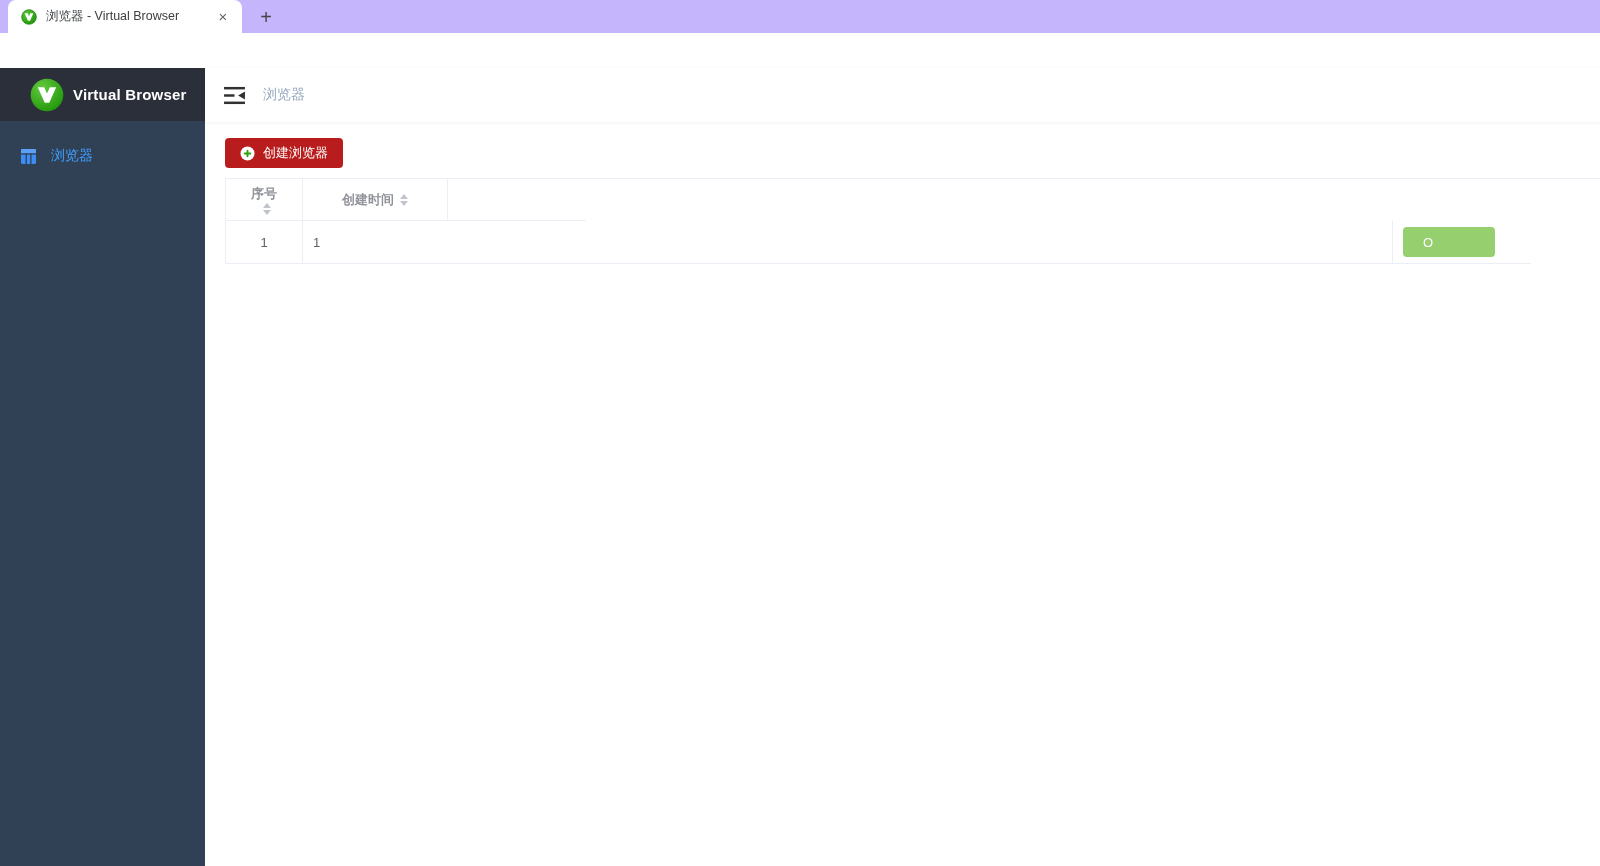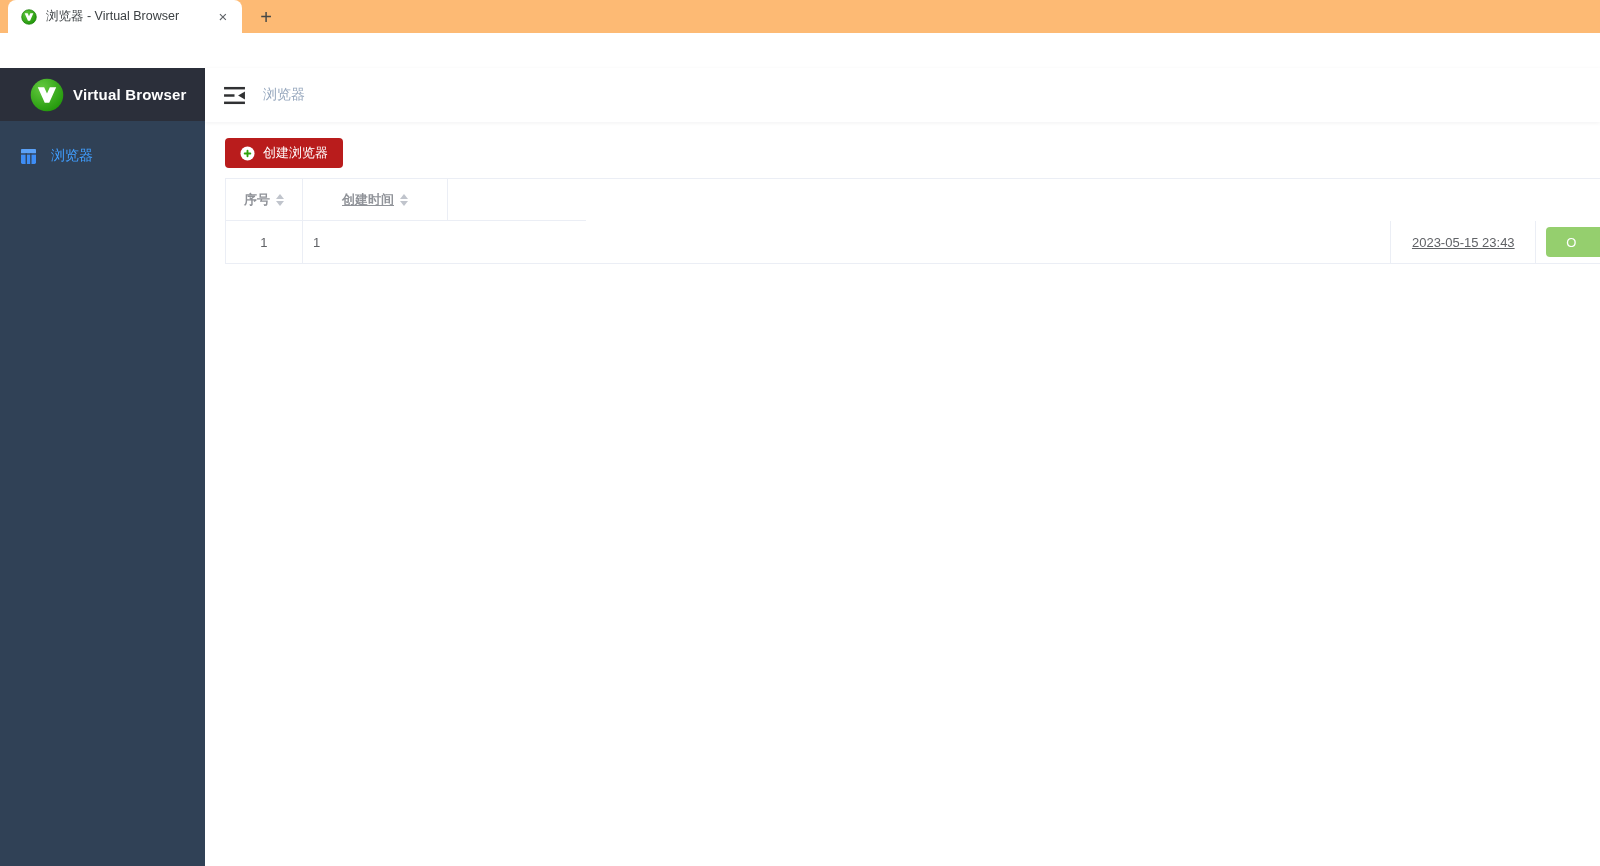--- a/index.html
+++ b/index.html
@@ -1,19 +1,19 @@
 <!DOCTYPE html>
 <html><head>
 <meta charset="utf-8">
 <style>
   * { margin:0; padding:0; box-sizing:border-box; }
   html,body { width:1600px; height:866px; overflow:hidden; font-family:"Liberation Sans",sans-serif; background:#fff; }
 
   
-  .tabstrip { position:absolute; top:0; left:0; width:1600px; height:33px; background:#fdba74; }
+  .tabstrip { position:absolute; top:0; left:0; width:1600px; height:33px; background:#c4b5fd; }
   .tab { position:absolute; left:8px; top:0; width:234px; height:33px; background:#fff;
          border-radius:8px 8px 0 0; display:flex; align-items:center; padding:0 10px 0 13px; }
   .tab-title { flex:1; font-size:12.5px; color:#3c4043; white-space:nowrap; overflow:hidden; margin-left:9px; }
   .tab-close { color:#5f6368; font-size:15px; width:18px; height:18px; line-height:18px; text-align:center; cursor:pointer; }
   .new-tab { position:absolute; left:252px; top:3px; width:28px; height:28px; display:flex; align-items:center;
              justify-content:center; color:#444746; font-size:20px; cursor:pointer; }
 
   .toolbar { position:absolute; top:33px; left:0; width:1600px; height:35px; background:#fff; }
   .nav-icon { position:absolute; top:39px; width:22px; height:22px; color:#5f6368; }
   .omnibox { position:absolute; left:108px; top:39px; width:1484px; height:28px; background:#f1f3f4;
@@ -42,23 +42,23 @@
   .create-btn { position:absolute; left:20px; top:16px; height:30px; background:#b91c1c; border:none;
                 color:#fff; border-radius:4px; display:inline-flex; align-items:center; gap:8px;
                 padding:0 15px; font-size:13px; cursor:pointer; font-family:inherit; }
 
   
   .table { position:absolute; left:20px; top:56px; width:1450px; border:1px solid #ebeef5; border-bottom:none; font-size:13px; }
   .tr { display:flex; }
   .th, .td { border-right:1px solid #ebeef5; border-bottom:1px solid #ebeef5; display:flex; align-items:center; }
   .th { height:42px; color:#909399; font-weight:600; }
   .td { height:43px; color:#606266; }
-  .c-index  { width:77px;  justify-content:center; }
+  .c-index  { width:77px;  justify-content:center;flex-direction:column; }
   .c-name   { width:1090px; padding-left:10px; }
-  .c-created{ width:145px; justify-content:center;text-decoration:underline; }
+  .c-created{ width:145px; justify-content:center; }
   .c-action { width:138px; border-right:none; }
   .sort-caret { display:inline-flex; flex-direction:column; margin-left:6px; gap:2px; cursor:pointer; }
   .caret-up   { width:0; height:0; border-left:4px solid transparent; border-right:4px solid transparent; border-bottom:5px solid #c0c4cc; }
   .caret-down { width:0; height:0; border-left:4px solid transparent; border-right:4px solid transparent; border-top:5px solid #c0c4cc; }
   .action-btn { margin-left:10px; height:30px; min-width:92px; background:#95cf6e; border:none; border-radius:4px;
                 color:#fff; font-size:13px; padding:0 20px; text-align:left; cursor:pointer; font-family:inherit; }
 </style>
 </head>
 <body>
 
@@ -170,21 +170,20 @@
               <i class="caret-up"></i>
               <i class="caret-down"></i>
             </span>
           </div>
           <div class="th c-action"></div>
         </div>
 
         <div class="tr">
           <div class="td c-index">1</div>
           <div class="td c-name">1</div>
-          <div class="td c-created">2023-05-15 23:43</div>
           <div class="td c-action">
             <button class="action-btn">O</button>
           </div>
         </div>
       </div>
     </div>
   </div>
 </div>
 
 </body></html>

